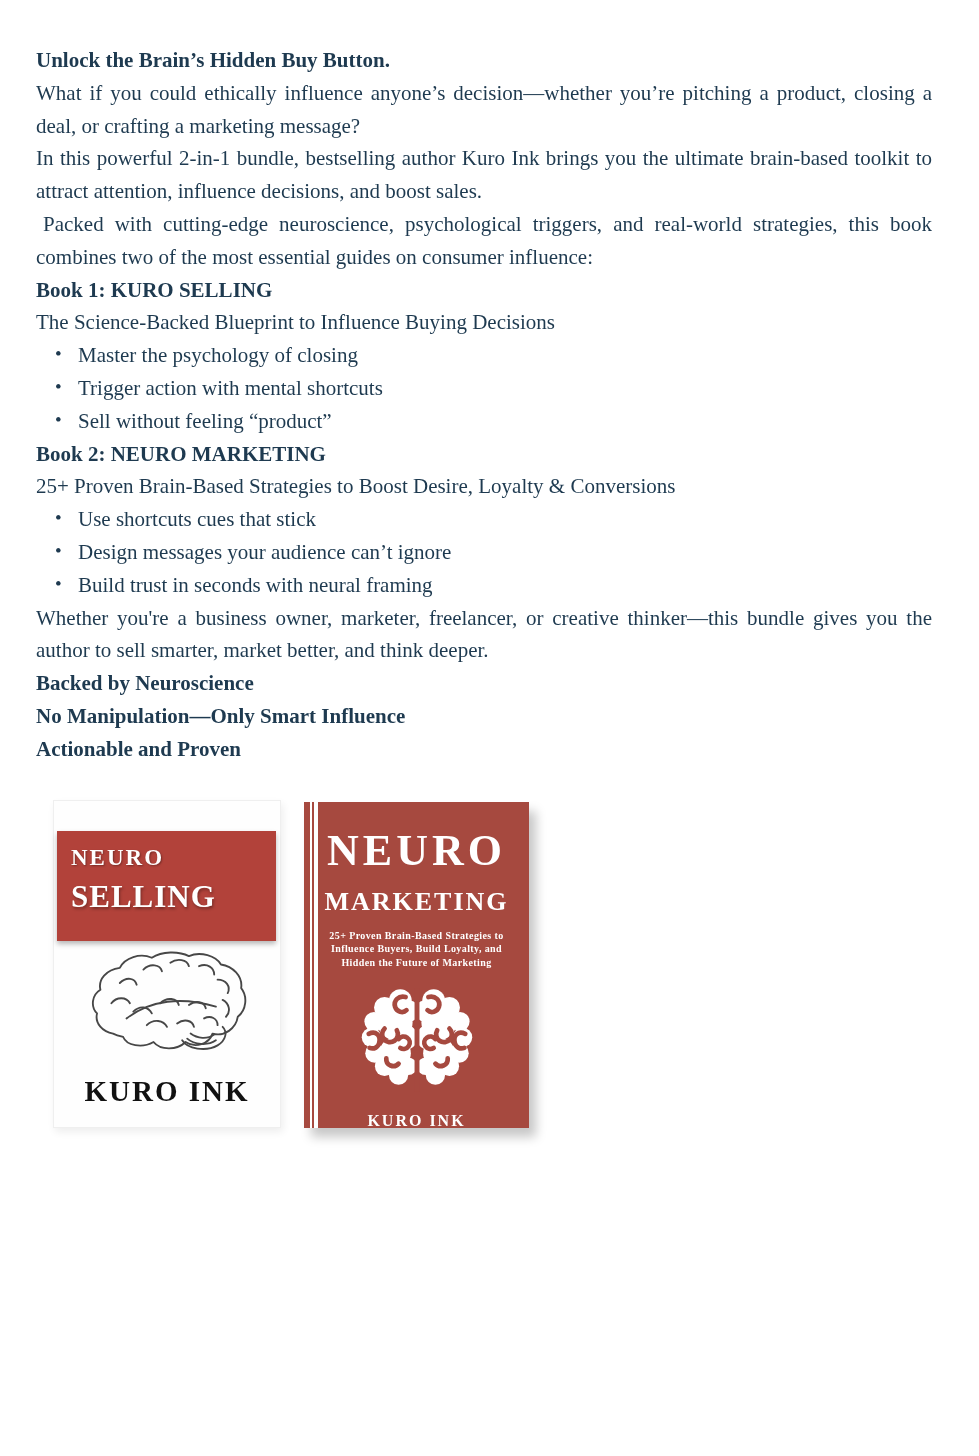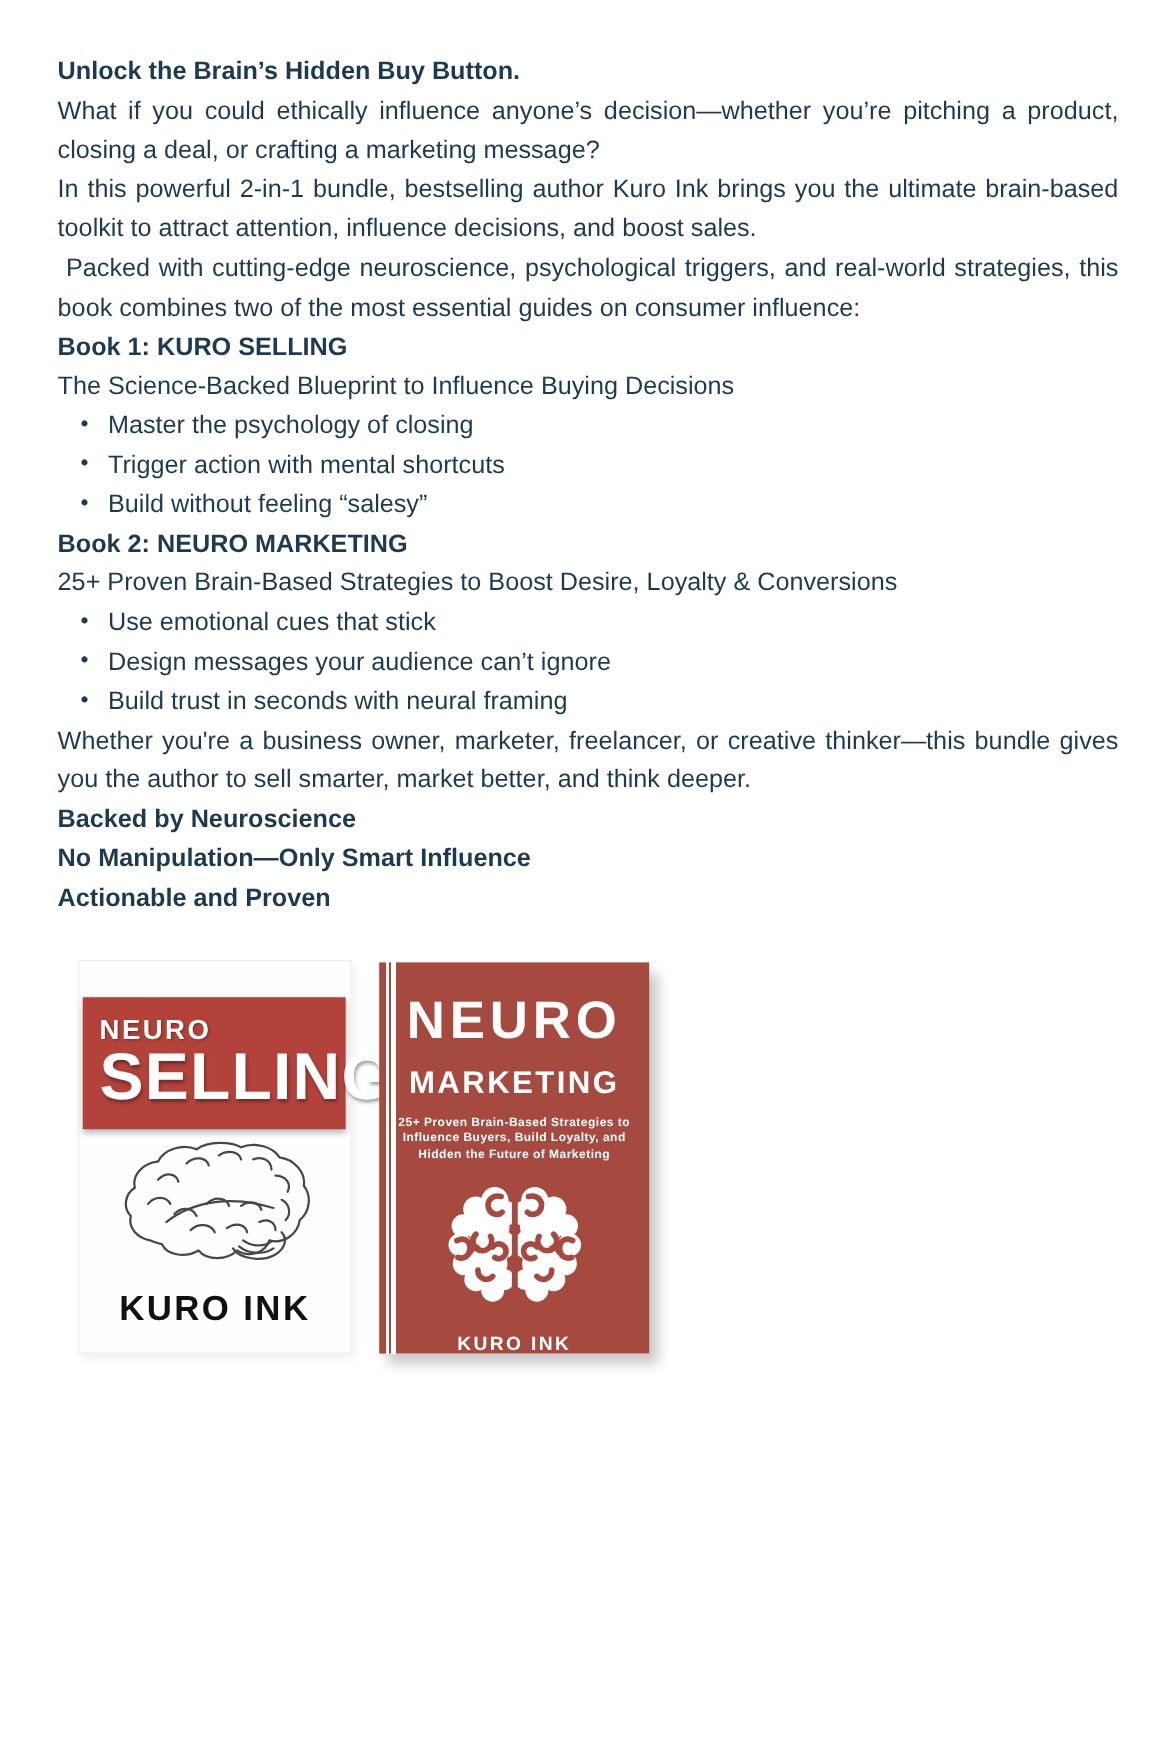--- a/index.html
+++ b/index.html
@@ -1,22 +1,22 @@
 <!DOCTYPE html>
 <html style="--ink: #1e3a50; --red1: #b2423a; --red2: #a6493f;"><head>
 <meta charset="utf-8">
 <style>
   html,body{margin:0;padding:0;background:#ffffff;}
   .page{
     position:relative;
     width:979px;height:1453px;
     background:#ffffff;
     box-sizing:border-box;
-    padding:44px 47px 0 48px;
-    font-family:Liberation Sans, sans-serif;
+    padding:44px 47px 0 36px;
+    font-family:Liberation Serif, serif;
     color:var(--ink,#1e3a50);
     font-size:21px;
     line-height:32.8px;
     overflow:hidden;
   }
   .page p, .page h2, .page h3{margin:0;padding:0;font-size:21px;line-height:32.8px;}
   h2,h3,.benefit{font-weight:bold;}
   .just{text-align:justify;}
   .indent{text-indent:7px;}
   .sec-book1{margin-top:32px;}
@@ -45,21 +45,21 @@
     margin:0 4px 0 3px;height:110px;
     background:var(--red1,#b2423a);
     box-shadow:0 3px 5px rgba(0,0,0,0.28);
     padding:14px 0 0 14px;box-sizing:border-box;
   }
   .selling .banner .t1{
     color:#fff;font-weight:bold;font-size:23px;letter-spacing:2px;line-height:26px;
     text-shadow:1px 1px 2px rgba(0,0,0,0.35);
   }
   .selling .banner .t2{
-    color:#fff;font-weight:bold;font-size:55px;letter-spacing:1px;line-height:48px;margin-top:2px;
+    color:#fff;font-weight:bold;font-size:31px;letter-spacing:1px;line-height:48px;margin-top:2px;
     text-shadow:1px 2px 3px rgba(0,0,0,0.35);
   }
   .selling .sketch{display:block;margin:10px auto 0 auto;}
   .selling .author{
     margin-top:6px;text-align:center;color:#111;
     font-weight:bold;font-size:29px;letter-spacing:2px;
   }
   
   .cover.marketing{
     width:225px;height:326px;margin-top:2px;
@@ -87,27 +87,27 @@
   <h2>Unlock the Brain’s Hidden Buy Button.</h2>
   <p class="just">What if you could ethically influence anyone’s decision—whether you’re pitching a product, closing a deal, or crafting a marketing message?</p>
   <p class="just">In this powerful 2-in-1 bundle, bestselling author Kuro Ink brings you the ultimate brain-based toolkit to attract attention, influence decisions, and boost sales.</p>
   <p class="just indent">Packed with cutting-edge neuroscience, psychological triggers, and real-world strategies, this book combines two of the most essential guides on consumer influence:</p>
 
   <h3 class="sec-book1">Book 1: KURO SELLING</h3>
   <p>The Science-Backed Blueprint to Influence Buying Decisions</p>
   <ul class="bullets">
     <li>Master the psychology of closing</li>
     <li>Trigger action with mental shortcuts</li>
-    <li>Build without feeling “salesy”</li>
+    <li>Sell without feeling “product”</li>
   </ul>
 
   <h3 class="sec-book2">Book 2: NEURO MARKETING</h3>
   <p>25+ Proven Brain-Based Strategies to Boost Desire, Loyalty &amp; Conversions</p>
   <ul class="bullets">
-    <li>Use emotional cues that stick</li>
+    <li>Use shortcuts cues that stick</li>
     <li>Design messages your audience can’t ignore</li>
     <li>Build trust in seconds with neural framing</li>
   </ul>
 
   <p class="just sec-outro">Whether you're a business owner, marketer, freelancer, or creative thinker—this bundle gives you the author to sell smarter, market better, and think deeper.</p>
 
   <p class="benefit sec-benefits">Backed by Neuroscience</p>
   <p class="benefit">No Manipulation—Only Smart Influence</p>
   <p class="benefit">Actionable and Proven</p>
 

